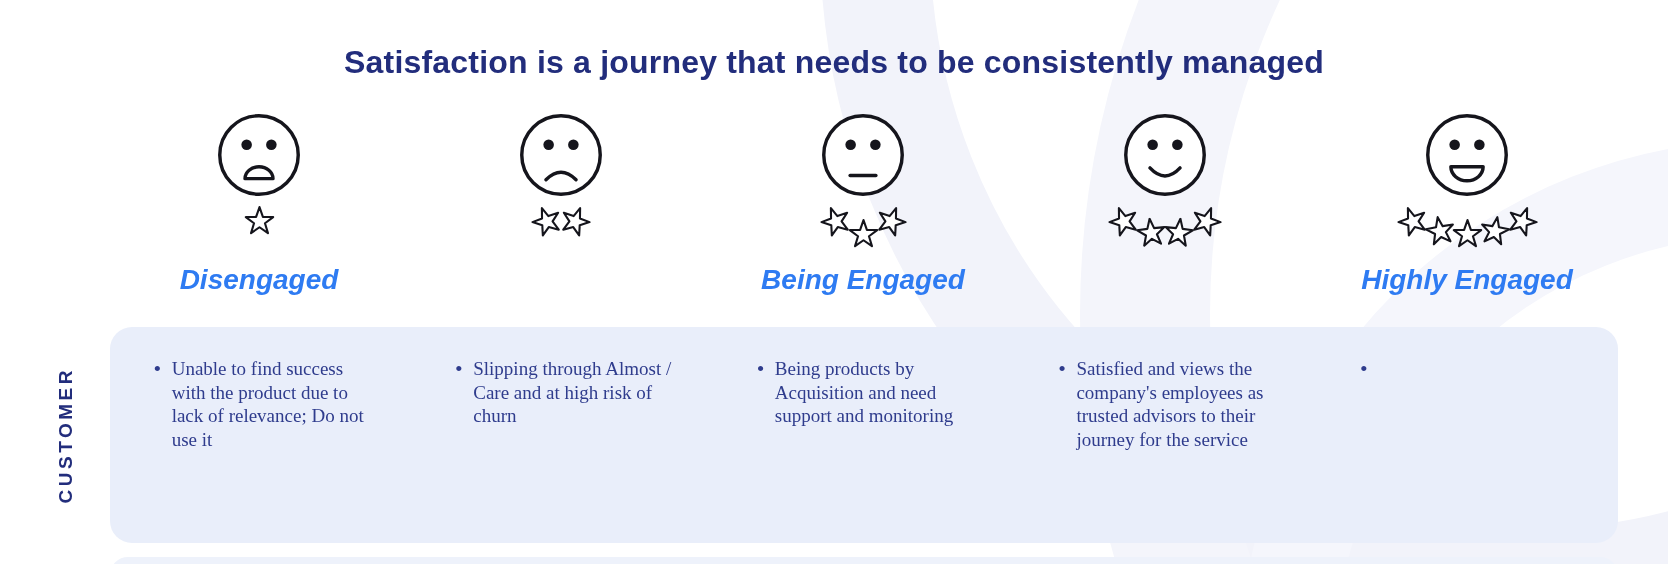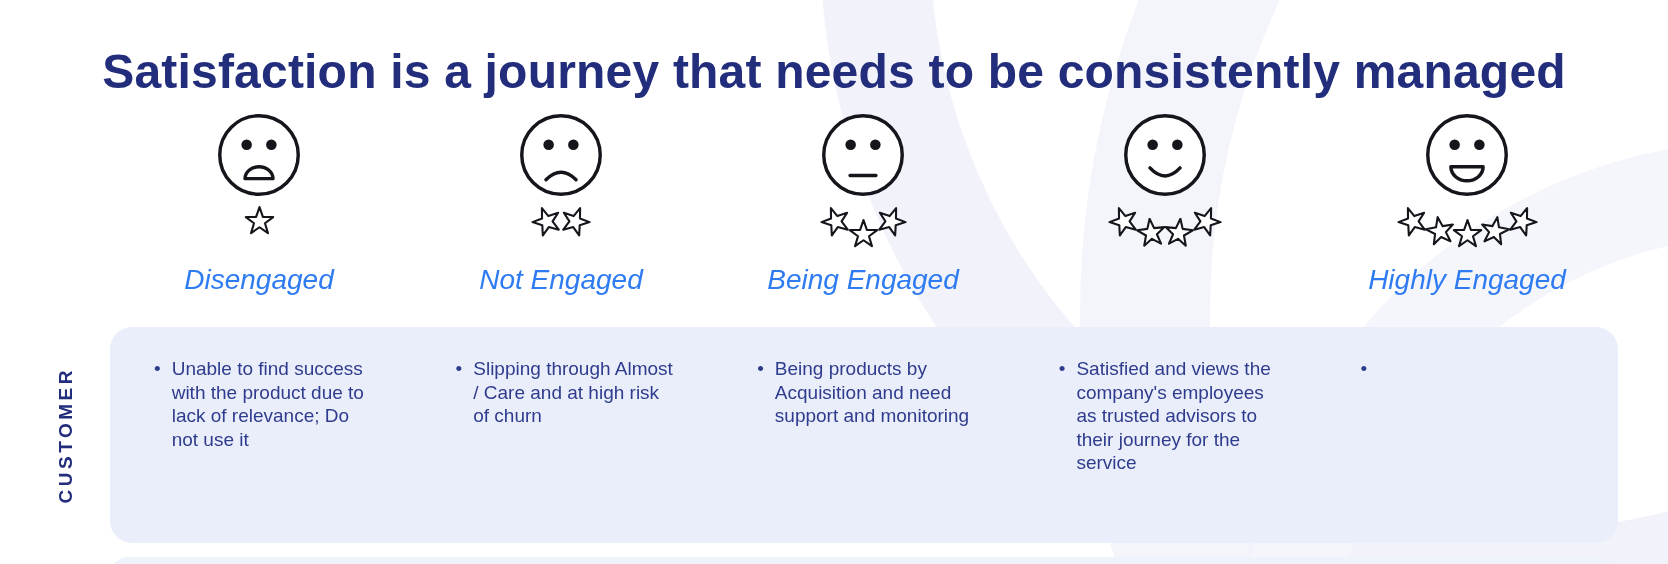--- a/index.html
+++ b/index.html
@@ -16,30 +16,30 @@
     overflow:hidden;font-family:"Liberation Sans","DejaVu Sans",sans-serif;
   }
   
   .swoosh{position:absolute;border-radius:50%;border-style:solid;z-index:0;}
   .sw1{width:1400px;height:1400px;border-width:110px;border-color:#f2f3fa;left:820px;top:-760px;}
   .sw2{width:1750px;height:1750px;border-width:130px;border-color:#f4f5fb;left:1080px;top:-560px;}
   .sw3{width:1050px;height:1050px;border-width:95px;border-color:#f5f6fc;left:1240px;top:140px;}
 
   .title{
     position:absolute;left:0;top:44px;width:100%;text-align:center;
-    font-size:48px;font-weight:800;color:var(--title-color);letter-spacing:.2px;z-index:2;
+    font-size:32px;font-weight:800;color:var(--title-color);letter-spacing:.2px;z-index:2;
   }
 
   .stages{position:absolute;left:108px;top:112px;width:1510px;display:flex;z-index:2;}
   .stage{width:302px;display:flex;flex-direction:column;align-items:center;}
   .face-wrap{height:92px;display:flex;align-items:flex-start;justify-content:center;}
   .stars-row{height:56px;display:flex;align-items:flex-start;justify-content:center;margin-top:2px;}
   .stars-row .star{display:inline-block;margin:0 -2px;}
   .stage-label{
-    font-size:28px;font-weight:400;font-style:italic;color:var(--label-color);
+    font-size:28px;font-weight:700;font-style:italic;color:var(--label-color);
     margin-top:2px;white-space:nowrap;text-align:center;
   }
 
   .side-label-wrap{
     position:absolute;left:44px;top:327px;height:216px;width:44px;z-index:2;
     display:flex;align-items:center;justify-content:center;
   }
   .side-label{
     writing-mode:vertical-rl;transform:rotate(180deg);
     font-size:19px;font-weight:800;letter-spacing:3.5px;color:var(--title-color);
@@ -47,21 +47,21 @@
 
   .panel{
     position:absolute;left:110px;top:327px;width:1508px;height:216px;
     background:var(--panel-bg);border-radius:22px;z-index:1;
     display:flex;align-items:flex-start;
   }
   .panel-col{width:302px;padding:30px 26px 0 44px;}
   .bullet-list{list-style:none;}
   .bullet-item{display:flex;gap:11px;color:var(--body-color);font-size:19px;line-height:1.24;}
   .bullet-dot{flex:0 0 auto;font-size:19px;line-height:1.24;}
-  .bullet-text{max-width:200px;}
+  .bullet-text{max-width:200px;font-family:Liberation Serif, serif;}
 
   .next-panel{
     position:absolute;left:110px;top:557px;width:1508px;height:18px;
     background:#eef2fb;border-radius:18px 18px 0 0;z-index:1;
   }
 </style>
 </head>
 <body>
 
 <div class="canvas">
@@ -103,21 +103,20 @@
           </svg>
         </div>
       <div class="stars-row">
           <span class="star" style="transform: translateY(0px) rotate(-20deg);"><svg viewBox="0 0 28 28" width="31" height="31">
               <polygon points="14,1 17.06,9.79 26.36,9.98 18.95,15.61 21.64,24.52 14,19.2 6.36,24.52 9.05,15.61 1.64,9.98 10.94,9.79" fill="#fff" stroke="#15151c" stroke-width="1.9" stroke-linejoin="round"></polygon>
             </svg></span>
           <span class="star" style="transform: translateY(0px) rotate(20deg);"><svg viewBox="0 0 28 28" width="31" height="31">
               <polygon points="14,1 17.06,9.79 26.36,9.98 18.95,15.61 21.64,24.52 14,19.2 6.36,24.52 9.05,15.61 1.64,9.98 10.94,9.79" fill="#fff" stroke="#15151c" stroke-width="1.9" stroke-linejoin="round"></polygon>
             </svg></span>
         </div>
-      <div class="stage-label">Not Engaged</div>
     </div>
     <div class="stage">
       <div class="face-wrap">
           <svg viewBox="0 0 80 80" width="86" height="86">
             <g stroke="#15151c" stroke-width="3.2" stroke-linecap="round" stroke-linejoin="round">
               <circle cx="40" cy="40" r="36.5" fill="#fff"></circle>
               <circle cx="28.5" cy="30.5" r="4.9" fill="#15151c" stroke="none"></circle>
               <circle cx="51.5" cy="30.5" r="4.9" fill="#15151c" stroke="none"></circle>
               <path d="M28 59 L52 59" fill="none"></path>
             </g>

